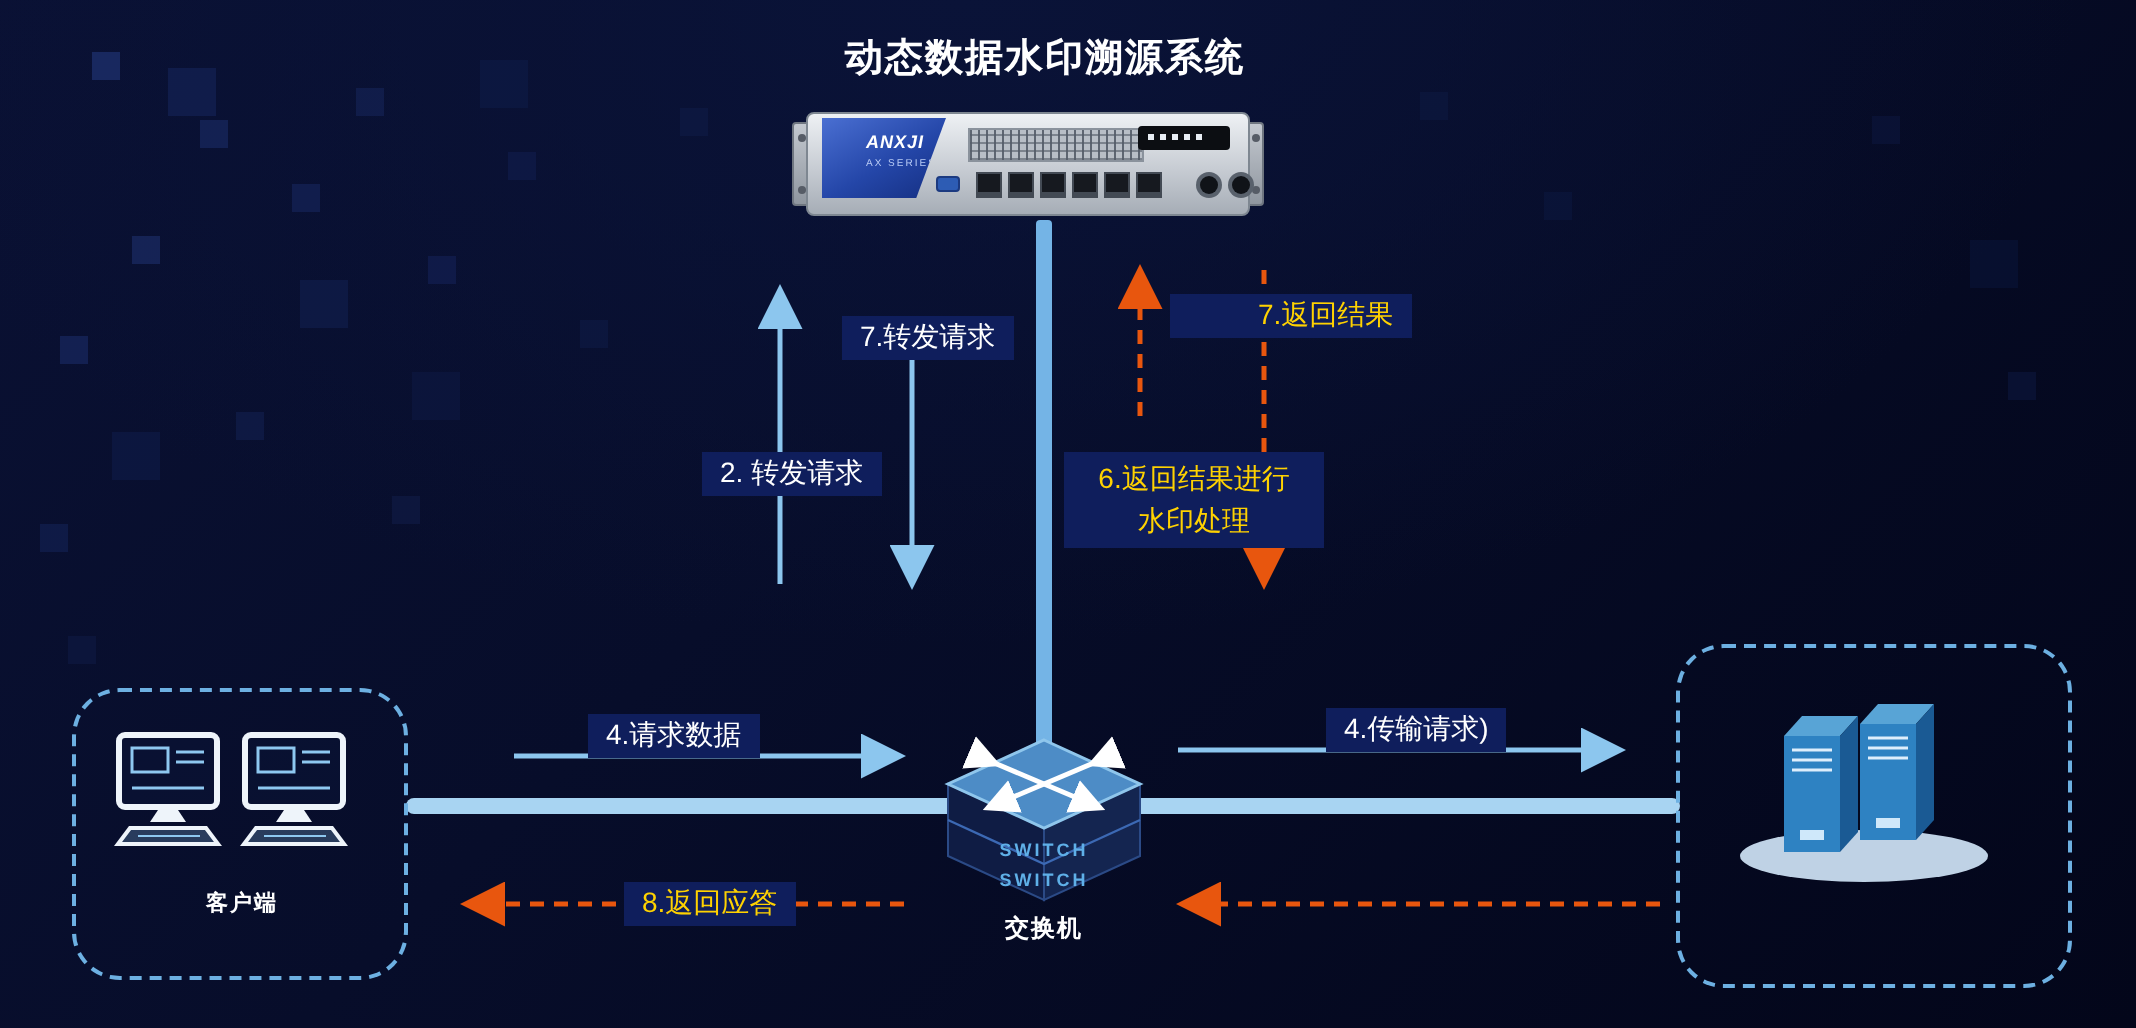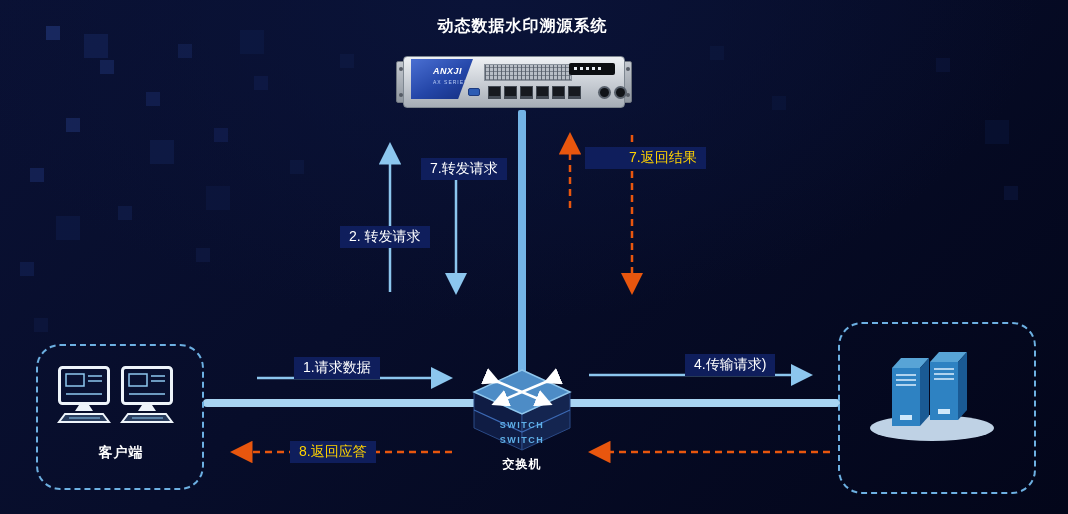--- a/index.html
+++ b/index.html
@@ -35,21 +35,21 @@
     width: 24px; height: 24px;
     box-shadow:
       84px 34px rgba(22,38,92,.55), 150px 140px rgba(18,32,82,.55),
       240px 30px rgba(16,30,78,.45), 56px 216px rgba(16,30,78,.50),
       206px 186px rgba(14,26,70,.50), 985px 120px rgba(12,24,64,.45);
   }
 
   .title {
     position: absolute; left: 330px; top: 16px; width: 385px;
     text-align: center; color: var(--text, #fff);
-    font-size: 16px; font-weight: bold; letter-spacing: 1px;
+    font-size: 19px; font-weight: bold; letter-spacing: 1px;
   }
 
   
   .appliance { position: absolute; left: 396px; top: 56px; width: 236px; height: 52px; }
   .ear { position: absolute; top: 5px; width: 9px; height: 42px;
          background: linear-gradient(#c3c8cf, #8f969f); border: 1px solid #6f7680; border-radius: 2px; }
   .ear-l { left: 0; } .ear-r { right: 0; }
   .ear::before, .ear::after { content: ""; position: absolute; left: 2px; width: 4px; height: 4px;
          border-radius: 50%; background: #565c66; }
   .ear::before { top: 5px; } .ear::after { bottom: 5px; }
@@ -84,30 +84,30 @@
   .layer text { font-family: "Liberation Sans", "DejaVu Sans", sans-serif; }
 
   .box { position: absolute; border: 2px dashed var(--dash-border, #6db0e2); border-radius: 24px; }
   .client-box { left: 36px; top: 344px; width: 168px; height: 146px; }
   .business-box { left: 838px; top: 322px; width: 198px; height: 172px; }
 
   .step { position: absolute; background: var(--labelbg, #0f1e5c); color: var(--text, #fff);
           font-size: 14px; padding: 2px 9px; white-space: nowrap; }
   .step.gold { color: var(--yellow, #ffd200); }
   .s1 { left: 294px; top: 357px; }
-  .s2 { left: 340px; top: 226px; }
+  .s2 { left: 351px; top: 226px; }
   .s3 { left: 421px; top: 158px; }
-  .s4 { left: 663px; top: 354px; margin-left: 22px; }
+  .s4 { left: 663px; top: 354px; }
   .s5 { left: 654px; top: 441px; }
   .s6 { left: 532px; top: 226px; width: 130px; text-align: center; white-space: normal;
         line-height: 1.5; padding: 3px 4px; }
   .s7 { left: 585px; top: 147px; padding-left: 44px; }
-  .s8 { left: 290px; top: 441px; }
-
-  .node-label { position: absolute; color: var(--text, #fff); font-size: 14px; font-weight: bold;
+  .s8 { left: 312px; top: 441px; }
+
+  .node-label { position: absolute; color: var(--text, #fff); font-size: 11px; font-weight: bold;
                 text-align: center; letter-spacing: 1px; }
   .client-label { left: 37px; top: 444px; width: 168px; }
   .switch-label { left: 462px; top: 456px; width: 120px; font-size: 12px; }
   .business-label { left: 840px; top: 449px; width: 196px; }
 </style>
 </head>
 <body>
 
 <div class="stage">
 
@@ -219,23 +219,27 @@
         <path d="M21,39 h10 l4,6 h-18 z" fill="#eef4fa"></path>
         <polygon points="7,48 45,48 51,56 1,56" fill="rgba(140,198,238,.25)" stroke="#eef4fa" stroke-width="2"></polygon>
         <line x1="11" y1="52" x2="42" y2="52" stroke="#8ec8f0" stroke-width="1"></line>
       </g>
     </g>
   </svg>
 
   <div class="box client-box"></div>
   <div class="box business-box"></div>
 
-  <div class="step s1">1.请求数据</div>
+  <div class="step s1">4.请求数据</div>
   <div class="step s2">2. 转发请求</div>
   <div class="step s3">7.转发请求</div>
   <div class="step s4">4.传输请求)</div>
+  <div class="step gold s6">
+    <div>6.返回结果进行</div>
+    <div>水印处理</div>
+  </div>
   <div class="step gold s7">7.返回结果</div>
   <div class="step gold s8">8.返回应答</div>
 
   <div class="node-label client-label">客户端</div>
   <div class="node-label switch-label">交换机</div>
 
 </div>
 
 </body></html>

